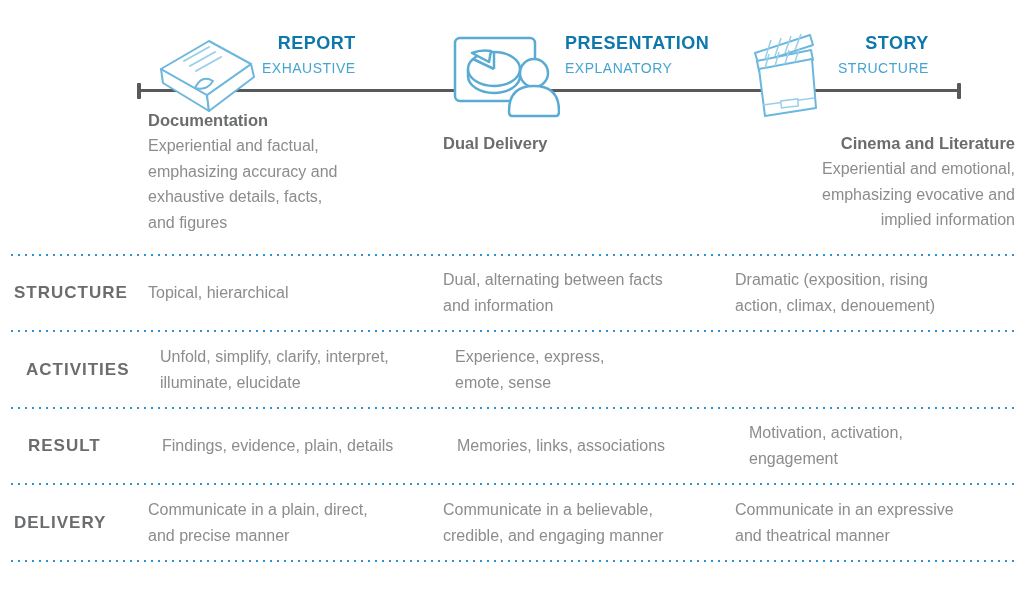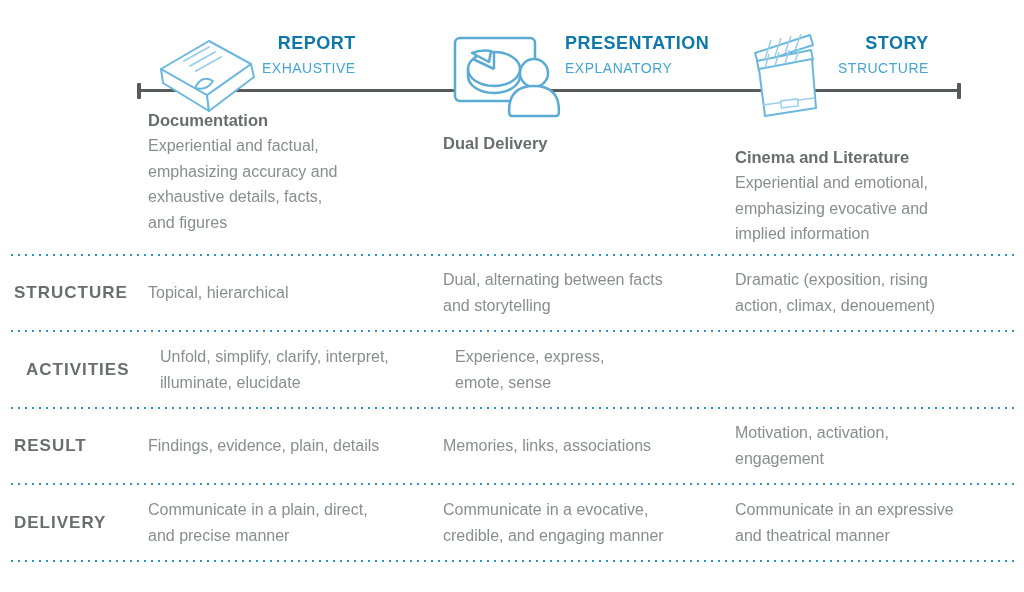--- a/index.html
+++ b/index.html
@@ -33,21 +33,21 @@
   .col-head{position:absolute;}
   .col-heading{font-size:16.5px;font-weight:bold;color:var(--heading-gray);line-height:26px;}
   .col-text{font-size:16px;color:var(--text-gray);line-height:25.5px;white-space:pre-line;}
   
   .matrix{position:absolute;left:0;top:254px;width:1024px;}
   .dotted{height:2px;margin:0 6px 0 11px;
     background-image:repeating-linear-gradient(90deg,var(--dot-blue) 0 2px,transparent 2px 7px);}
   .mrow{display:grid;grid-template-columns:148px 295px 292px 1fr;align-items:center;}
   .row-structure{height:74px;}
   .row-activities{height:75px;margin-left:12px;}
-  .row-result{height:74px;}
+  .row-result{height:74px;padding-left:14px;}
   .row-delivery{height:75px;}
   .rlabel{padding-left:14px;font-size:17px;font-weight:bold;letter-spacing:1px;color:var(--heading-gray);}
   .cell{font-size:16px;color:var(--text-gray);line-height:26px;white-space:pre-line;padding-right:24px;}
 </style>
 </head>
 <body>
 
 <div class="canvas">
 
   <div class="axis-line"></div>
@@ -119,35 +119,35 @@
   <div class="col-head" style="left:148px;top:107px;width:290px;">
     <div class="col-heading">Documentation</div>
     <div class="col-text">Experiential and factual,
 emphasizing accuracy and
 exhaustive details, facts,
 and figures</div>
   </div>
   <div class="col-head" style="left:443px;top:130px;width:290px;">
     <div class="col-heading">Dual Delivery</div>
   </div>
-  <div class="col-head" style="left:735px;top:144px;width:280px;">
+  <div class="col-head" style="left:735px;top:130px;width:280px;text-align:right;">
     <div class="col-heading">Cinema and Literature</div>
     <div class="col-text">Experiential and emotional,
 emphasizing evocative and
 implied information</div>
   </div>
 
   <div class="matrix">
     <div class="dotted"></div>
 
     <div class="mrow row-structure">
       <div class="rlabel">STRUCTURE</div>
       <div class="cell">Topical, hierarchical</div>
       <div class="cell">Dual, alternating between facts
-and storytelling</div>
+and information</div>
       <div class="cell">Dramatic (exposition, rising
 action, climax, denouement)</div>
     </div>
     <div class="dotted"></div>
 
     <div class="mrow row-activities">
       <div class="rlabel">ACTIVITIES</div>
       <div class="cell">Unfold, simplify, clarify, interpret,
 illuminate, elucidate</div>
       <div class="cell">Experience, express,
@@ -161,21 +161,21 @@
       <div class="cell">Memories, links, associations</div>
       <div class="cell">Motivation, activation,
 engagement</div>
     </div>
     <div class="dotted"></div>
 
     <div class="mrow row-delivery">
       <div class="rlabel">DELIVERY</div>
       <div class="cell">Communicate in a plain, direct,
 and precise manner</div>
-      <div class="cell">Communicate in a evocative,
+      <div class="cell">Communicate in a believable,
 credible, and engaging manner</div>
       <div class="cell">Communicate in an expressive
 and theatrical manner</div>
     </div>
     <div class="dotted"></div>
   </div>
 
 </div>
 
 </body></html>

